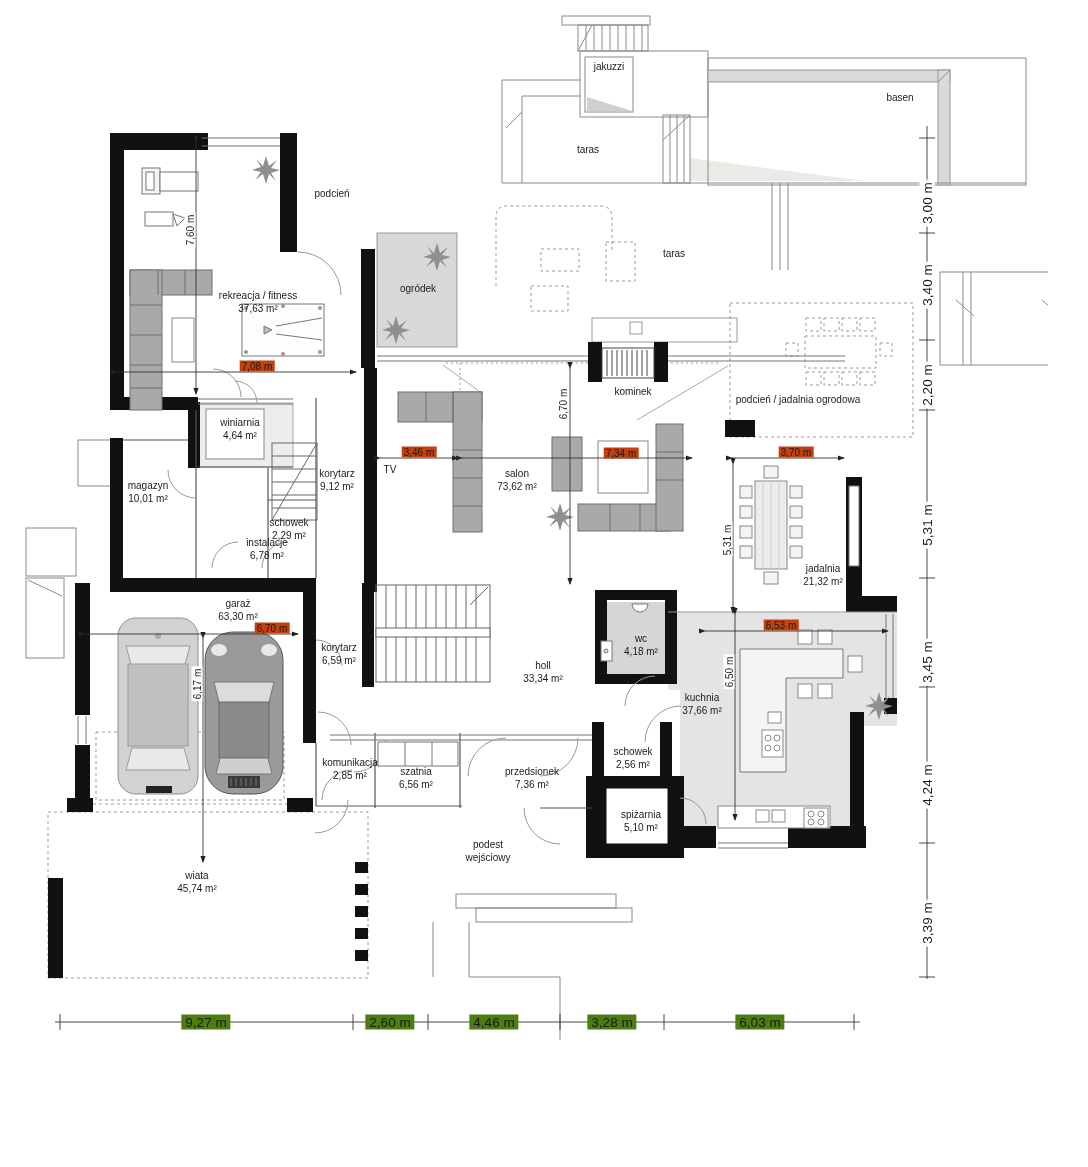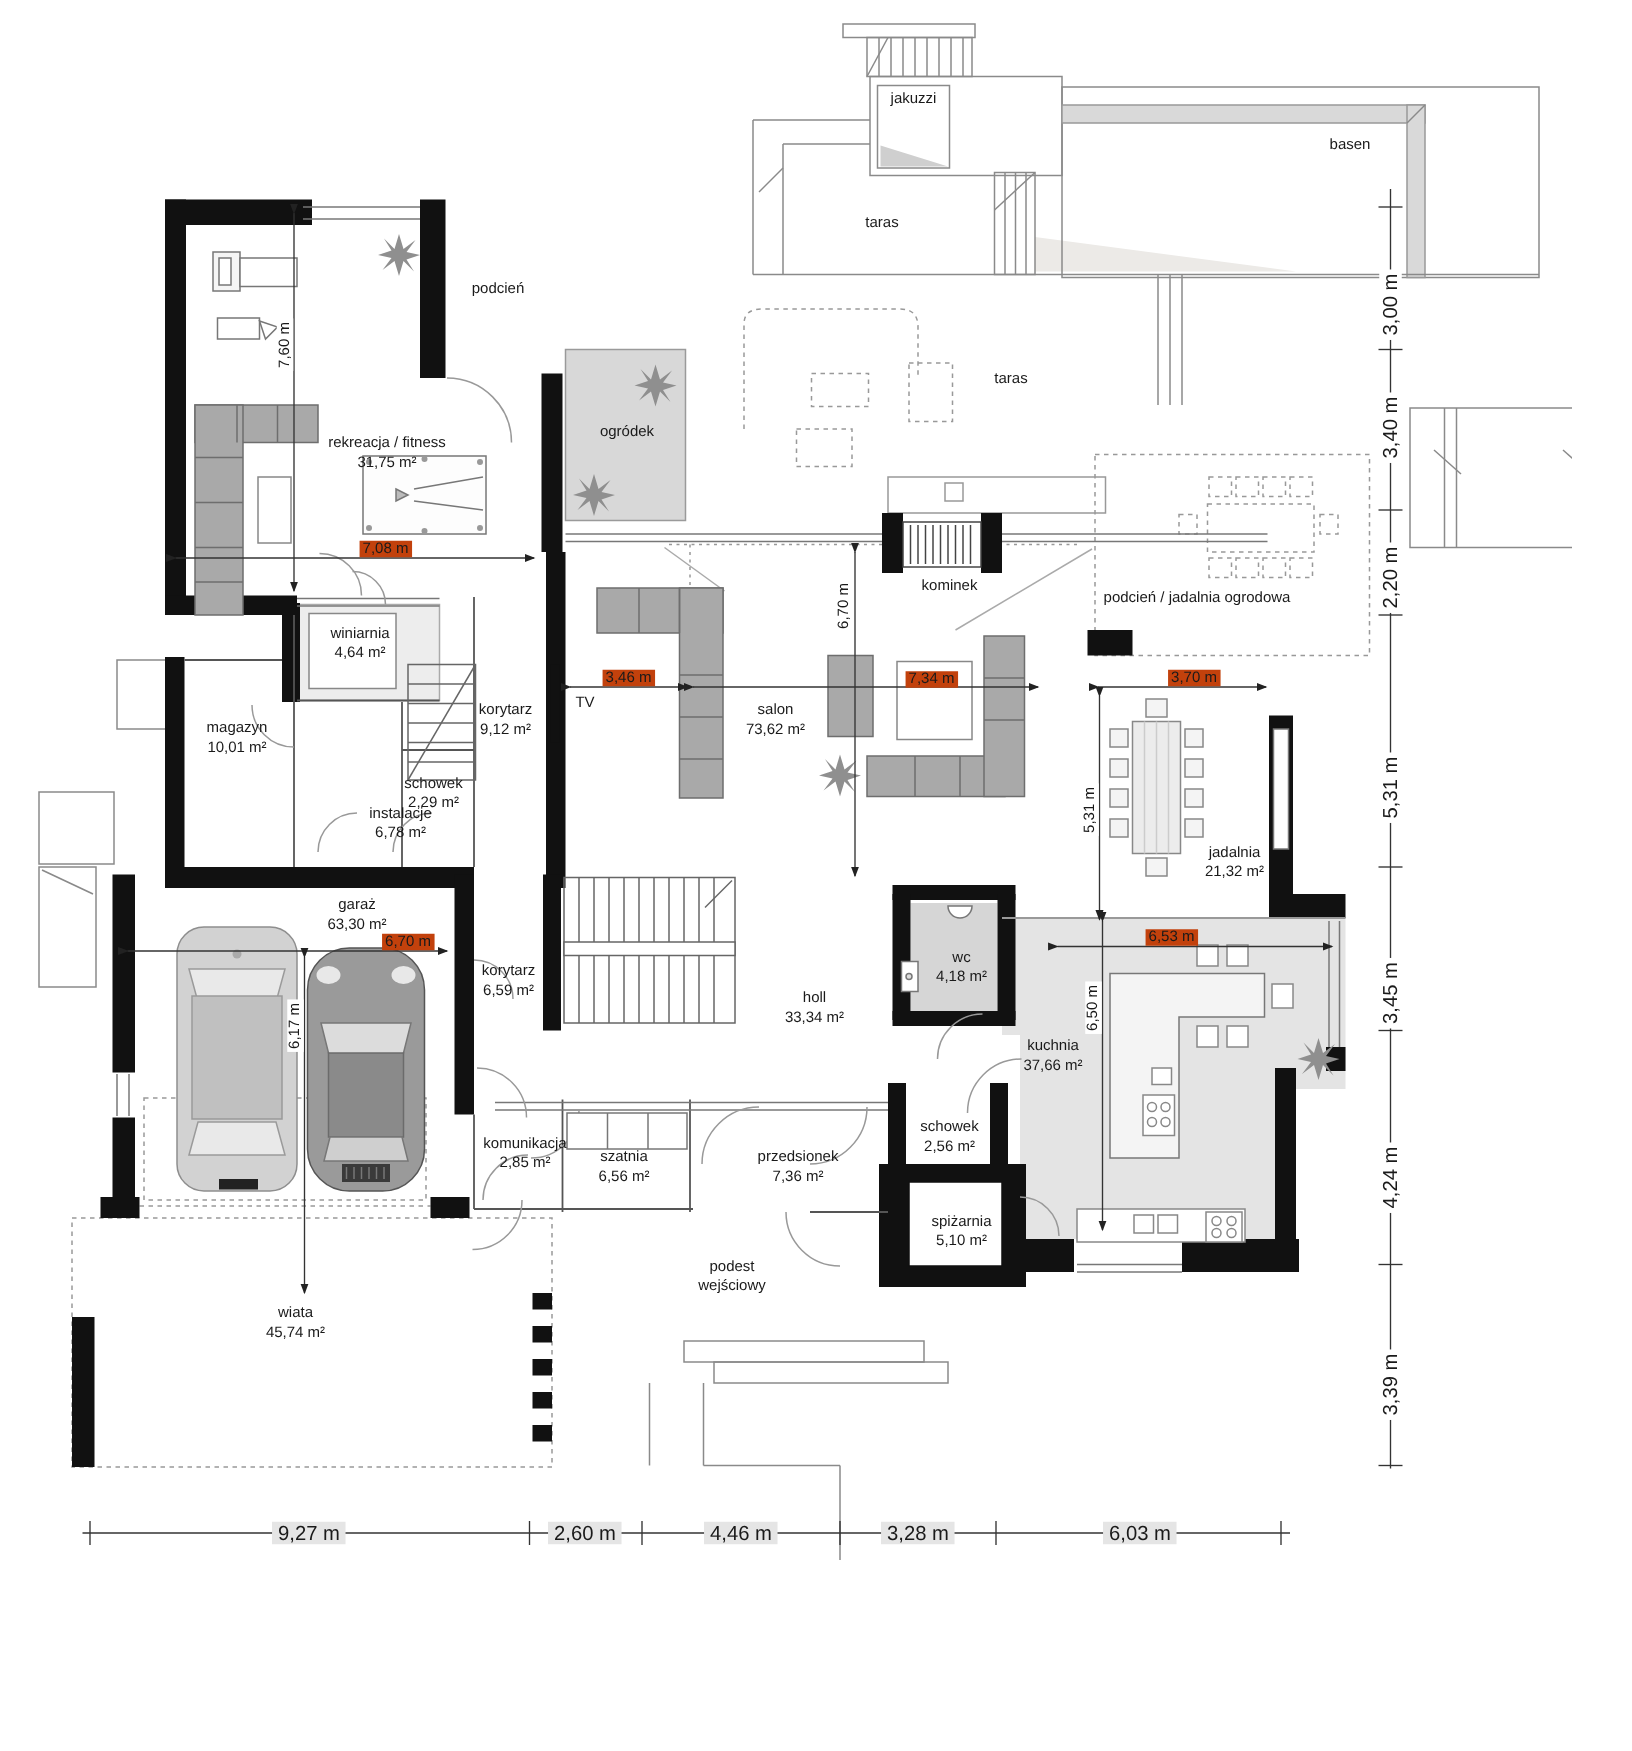--- a/index.html
+++ b/index.html
@@ -6,21 +6,21 @@
   #stage{position:relative;width:1048px;height:1167px;background:#fff;overflow:hidden;
          font-family:"Liberation Sans",sans-serif;color:#1a1a1a;border-radius:25px;}
   #planSvg{position:absolute;left:0;top:0;}
   .lbl{position:absolute;transform:translate(-50%,-50%);font-size:10px;line-height:1.3;
        text-align:center;white-space:nowrap;color:#1a1a1a;}
   .lbl .area{display:block;font-size:10px;}
   .zone{font-size:10px;}
   .wrap{white-space:normal;width:72px;}
   .vdim{position:absolute;transform:translate(-50%,-50%) rotate(-90deg);font-size:13.5px;
         background:#fff;padding:0 3px;white-space:nowrap;}
-  .hdim{position:absolute;transform:translate(-50%,-50%);font-size:13.5px;background:#e5e5e5;
+  .hdim{position:absolute;transform:translate(-50%,-50%);font-size:13.5px;background:#4d7c0f;
         padding:0 4px;white-space:nowrap;text-align:right;}
   .idim{position:absolute;transform:translate(-50%,-50%);font-size:10px;background:#c2410c;
         padding:0 2px;white-space:nowrap;}
   .ivdim{position:absolute;transform:translate(-50%,-50%) rotate(-90deg);font-size:10px;
         background:#fff;padding:0 2px;white-space:nowrap;}
 </style>
 </head>
 <body>
 
 <div id="stage">
@@ -460,27 +460,27 @@
 <div class="lbl zone" style="left:674px;top:253px;">taras</div>
 <div class="lbl zone" style="left:418px;top:288px;">ogródek</div>
 <div class="lbl zone" style="left:332px;top:193px;">podcień</div>
 <div class="lbl zone" style="left:633px;top:391px;">kominek</div>
 <div class="lbl zone" style="left:798px;top:399px;">podcień / jadalnia ogrodowa</div>
 <div class="lbl zone" style="left:390px;top:469px;">TV</div>
 <div class="lbl zone wrap" style="left:488px;top:851px;">podest wejściowy</div>
 
 <div class="lbl" style="left:258px;top:278px;margin-top:24px;">
   <span>rekreacja / fitness</span>
-  <span class="area">31,75 m²</span>
+  <span class="area">37,63 m²</span>
 </div>
 <div class="lbl" style="left:240px;top:429px;">
   <span>winiarnia</span>
   <span class="area">4,64 m²</span>
 </div>
-<div class="lbl" style="left:158px;top:492px;">
+<div class="lbl" style="left:148px;top:492px;">
   <span>magazyn</span>
   <span class="area">10,01 m²</span>
 </div>
 <div class="lbl" style="left:337px;top:480px;">
   <span>korytarz</span>
   <span class="area">9,12 m²</span>
 </div>
 <div class="lbl" style="left:289px;top:529px;">
   <span>schowek</span>
   <span class="area">2,29 m²</span>

